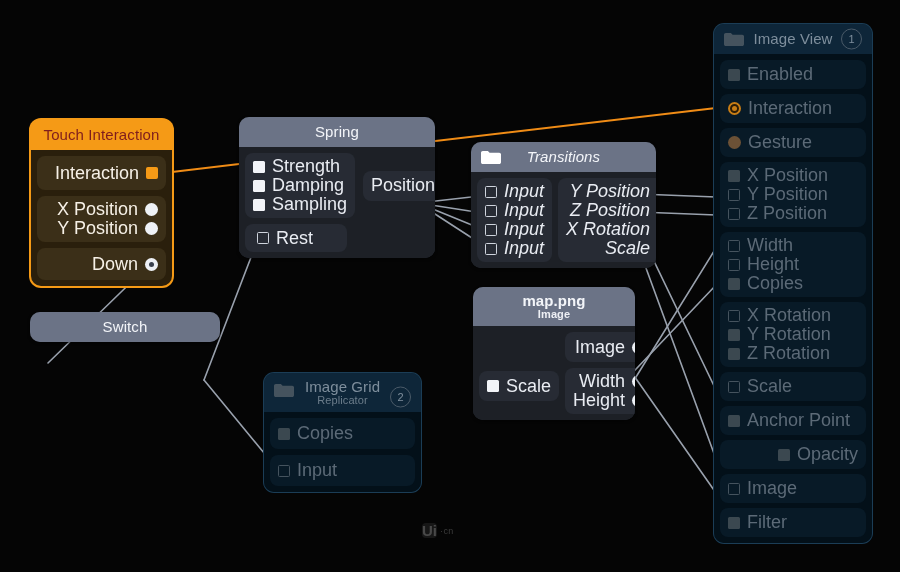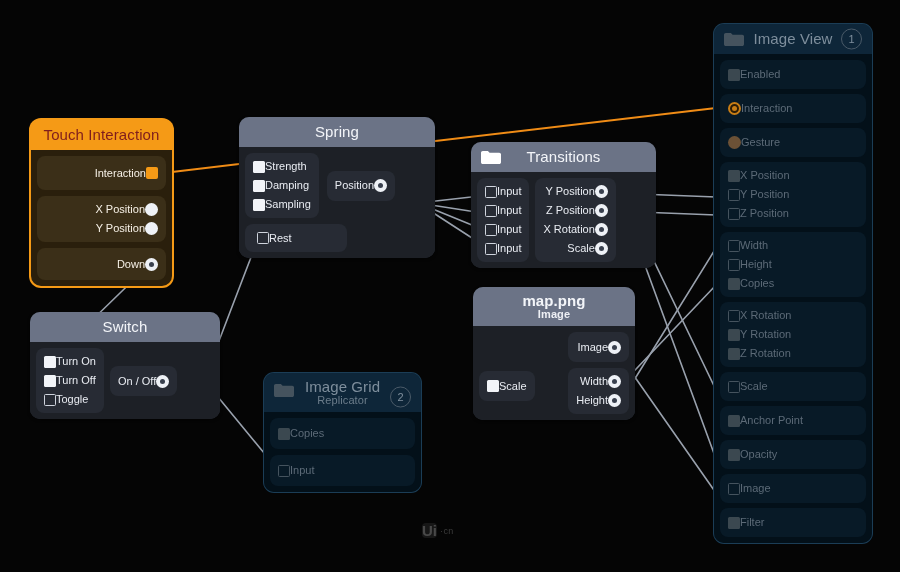--- a/index.html
+++ b/index.html
@@ -45,22 +45,22 @@
   }
   .node-body{padding:6px;display:flex;gap:6px;box-sizing:border-box;}
   .col{display:flex;flex-direction:column;gap:6px;}
   .group{
     border-radius:8px;
     padding:4px 8px;
     box-sizing:border-box;
     display:flex;flex-direction:column;justify-content:center;
   }
   .row{
-    display:flex;align-items:center;
-    font-size:11px;line-height:19px;white-space:nowrap;
+    display:flex;align-items:center;gap:7px;
+    font-size:18px;line-height:19px;white-space:nowrap;
   }
   .row.right{justify-content:flex-end;}
 
   
   .cbx{
     width:12px;height:12px;flex:0 0 12px;box-sizing:border-box;
     border-radius:1.5px;
   }
   .cbx.filled{background:#f2f4f8;}
   .cbx.hollow{border:1.6px solid #cfd4dd;background:transparent;}
@@ -226,21 +226,21 @@
       </div>
       <div class="group" style="width:102px;height:28px;padding-left:12px;">
         <div class="row">
           <span class="cbx hollow"></span>
           <span>Rest</span>
         </div>
       </div>
     </div>
   </div>
 
-  <div class="node n-dark" style="left:471px;top:142px;width:185px;">
+  <div class="node n-dark" style="left:471px;top:142px;width:185px;font-style:italic;">
     <div class="node-head">
       <span class="folder">
         <svg viewBox="0 0 20 15" width="20" height="15">
             <path fill="#ffffff" d="M0 3.2c0-1 .8-1.8 1.8-1.8h5.1l1.7 1.9h9.6c1 0 1.8.8 1.8 1.8v7.7c0 1-.8 1.8-1.8 1.8H1.8C.8 14.6 0 13.8 0 12.8V3.2z"></path>
           </svg>
       </span>
       <span>Transitions</span>
     </div>
     <div class="node-body">
       <div class="group">
@@ -286,44 +286,20 @@
               <i></i>
             </span>
         </div>
       </div>
     </div>
   </div>
 
   <div class="node n-dark" style="left:30px;top:312px;width:190px;">
     <div class="node-head">
       <span>Switch</span>
-    </div>
-    <div class="node-body">
-      <div class="group">
-        <div class="row">
-          <span class="cbx filled"></span>
-          <span>Turn On</span>
-        </div>
-        <div class="row">
-          <span class="cbx filled"></span>
-          <span>Turn Off</span>
-        </div>
-        <div class="row">
-          <span class="cbx hollow"></span>
-          <span>Toggle</span>
-        </div>
-      </div>
-      <div class="group" style="height:30px;margin-top:18px;">
-        <div class="row right">
-          <span>On / Off</span>
-          <span class="jack">
-              <i></i>
-            </span>
-        </div>
-      </div>
     </div>
   </div>
 
   <div class="node n-blue" style="left:264px;top:373px;width:157px;">
     <div class="node-head" style="flex-direction:column;padding:5px 8px 6px;">
       <span class="folder" style="top:17px;">
         <svg viewBox="0 0 20 15" width="20" height="15">
             <path d="M0 3.2c0-1 .8-1.8 1.8-1.8h5.1l1.7 1.9h9.6c1 0 1.8.8 1.8 1.8v7.7c0 1-.8 1.8-1.8 1.8H1.8C.8 14.6 0 13.8 0 12.8V3.2z"></path>
           </svg>
       </span>
@@ -473,21 +449,21 @@
         </div>
       </div>
 
       <div class="group" style="height:29px;">
         <div class="row">
           <span class="cbx filled"></span>
           <span>Anchor Point</span>
         </div>
       </div>
 
-      <div class="group" style="height:29px;">
+      <div class="group" style="height:29px;align-items:flex-end;">
         <div class="row">
           <span class="cbx filled"></span>
           <span>Opacity</span>
         </div>
       </div>
 
       <div class="group" style="height:29px;">
         <div class="row">
           <span class="cbx hollow"></span>
           <span>Image</span>

